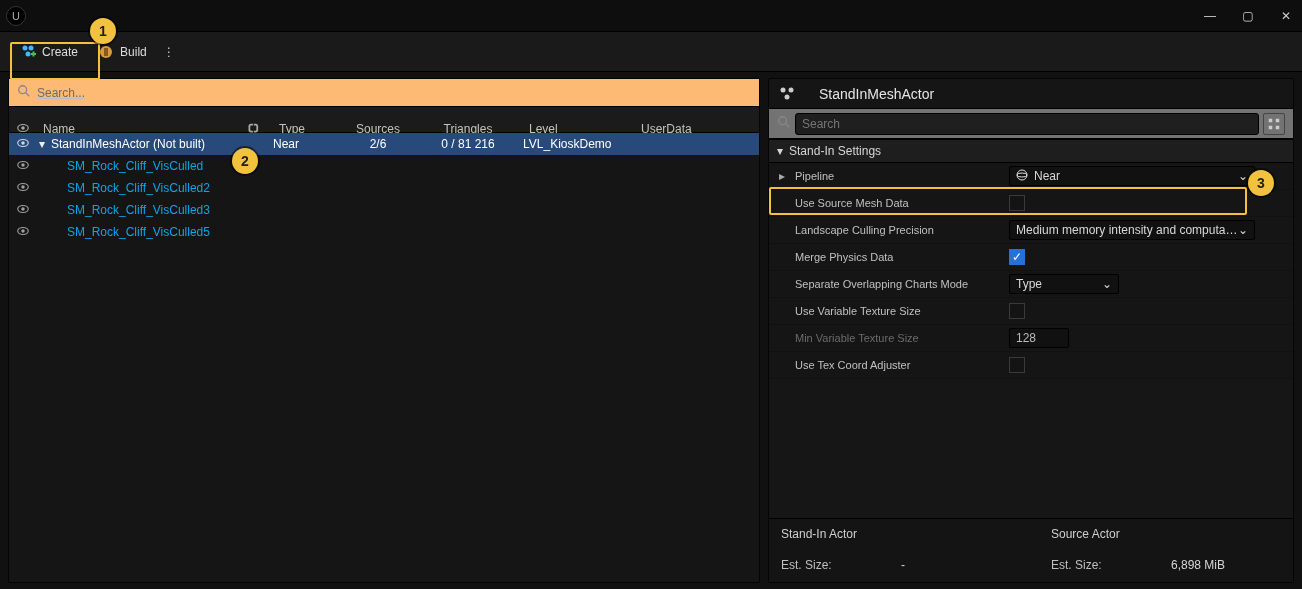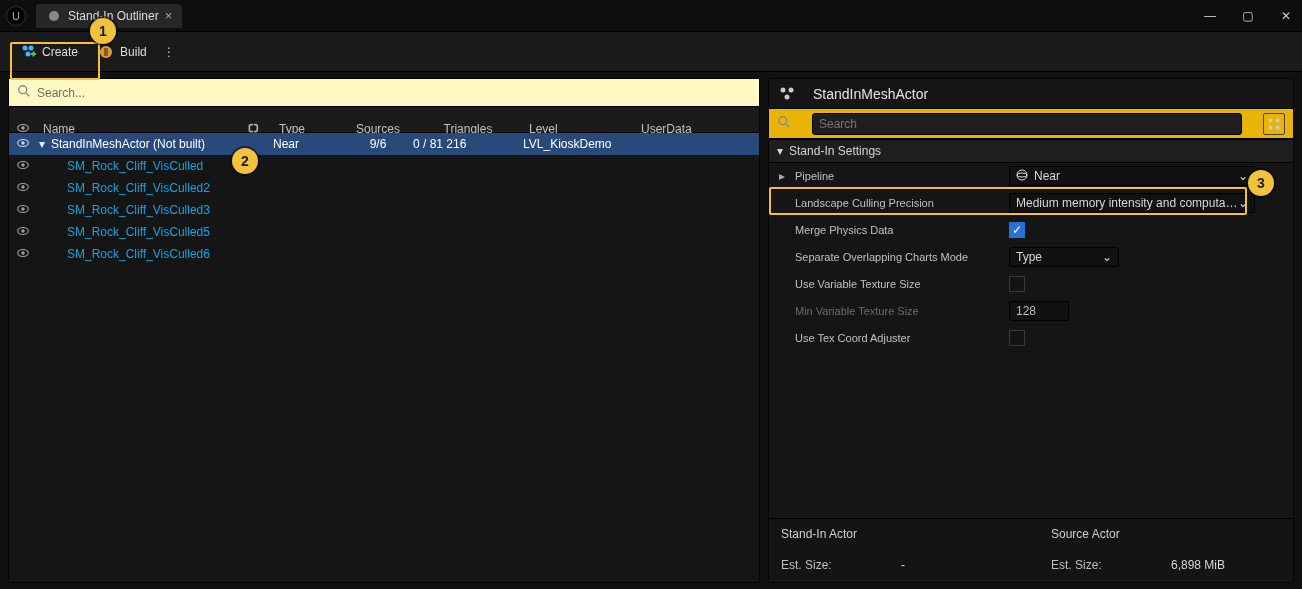--- a/index.html
+++ b/index.html
@@ -51,21 +51,21 @@
 .create-icon svg { width:16px; height:16px; }
 .build-icon svg { width:16px; height:16px; }
 .ellipsis { color:#ccc; padding:0 6px; letter-spacing:1px; }
 .main { flex:1; display:flex; min-height:0; }
 .outliner {
   width: 752px; background:#151515; border:1px solid #050505; margin:6px 4px 6px 8px;
   display:flex; flex-direction:column; min-height:0; border-radius:2px;
 }
 .searchbar {
   height:28px; display:flex; align-items:center; padding:0 8px;
-  background:#fef9c3; border-bottom:1px solid #000;
+  background:#fdba74; border-bottom:1px solid #000;text-decoration:underline;
 }
 .searchbar svg { width:14px; height:14px; fill:#888; }
 .search-ph { color:#6d6d6d; margin-left:6px; }
 .col-headers {
   display:flex; align-items:center; height:26px; background:#1b1b1b;
   color:#c2c2c2; font-size:12px; border-bottom:1px solid #000;
 }
 .col { padding:0 6px;margin-top:19px; }
 .col-eye { width:28px; text-align:center; }
 .col-name { width:202px; }
@@ -78,36 +78,36 @@
 .rows { flex:1; overflow:auto; }
 .row {
   display:flex; align-items:center; height:22px; color:#0ea5e9;
 }
 .row.selected { background:#284a7a; color:#fff; }
 .eye { width:28px; text-align:center; color:#9f9f9f; }
 .row .cell-name { width:202px; display:flex; align-items:center; gap:4px; white-space:nowrap; }
 .row .cell-link { width:34px; }
 .row .cell-type { width:70px; }
 .row .cell-src { width:70px; text-align:center; }
-.row .cell-tri { width:110px; }
+.row .cell-tri { width:110px; text-align:center; }
 .row .cell-level { width:112px; }
 .chev { width:10px; text-align:center; color:#eee; }
 .indent1 { padding-left:30px; }
 
 .details {
   flex:1; background:#151515; border:1px solid #050505; margin:6px 8px 6px 4px;
   display:flex; flex-direction:column; min-height:0; border-radius:2px;
 }
 .det-header {
-  height:30px; display:flex; align-items:center; gap:18px; padding:0 10px;
+  height:30px; display:flex; align-items:center; gap:24px; padding:0 10px;
   color:#e5e5e5; font-size:14px; border-bottom:1px solid #000;
 }
 .det-search {
   height:30px; display:flex; align-items:center; padding:0 8px;
-  background:#eab308; border-bottom:1px solid #000; gap:21px;
+  background:#737373; border-bottom:1px solid #000; gap:4px;
 }
 .det-search input {
   background:#1f1f1f; border:1px solid #000; color:#aaa; height:22px; flex:1;
   padding:0 6px; border-radius:3px; font-size:12px;
 }
 .matrix-btn {
   width:22px; height:22px; border:1px solid #444; display:flex; align-items:center; justify-content:center;
   border-radius:2px;
 }
 .section-hdr {
@@ -156,29 +156,20 @@
 .hi-box { position:absolute; border:2px solid #f2c23e; border-radius:2px; z-index:40; pointer-events:none; }
 
 </style>
 </head>
 <body>
 
 <div class="window">
 
   <div class="titlebar">
     <div class="ue-logo">U</div>
-    <div class="tab">
-      <span class="icon">
-        <svg viewBox="0 0 16 16">
-            <circle cx="8" cy="8" r="5" fill="#888"></circle>
-          </svg>
-      </span>
-      <span class="tab-title">Stand-In Outliner</span>
-      <span class="tab-close">×</span>
-    </div>
     <div class="win-ctrls">
       <span class="win-ctrl">—</span>
       <span class="win-ctrl">▢</span>
       <span class="win-ctrl">✕</span>
     </div>
   </div>
 
   <div class="toolbar" style="position:relative;">
     <div class="tool-btn" style="position:relative;">
       <span class="icon create-icon">
@@ -244,21 +235,21 @@
                 <ellipse cx="8" cy="8" rx="6" ry="4" fill="none" stroke="#cfd9e6" stroke-width="1.3"></ellipse>
                 <circle cx="8" cy="8" r="2" fill="#cfd9e6"></circle>
               </svg>
           </span>
           <span class="cell-name">
             <span class="chev">▾</span>
             <span>StandInMeshActor (Not built)</span>
           </span>
           <span class="cell-link"></span>
           <span class="cell-type">Near</span>
-          <span class="cell-src">9/6</span>
+          <span class="cell-src">2/6</span>
           <span class="cell-tri">0 / 81 216</span>
           <span class="cell-level">LVL_KioskDemo</span>
         </div>
 
         <div class="row">
           <span class="eye"><svg width="14" height="14" viewBox="0 0 16 16">
                 <ellipse cx="8" cy="8" rx="6" ry="4" fill="none" stroke="#9f9f9f" stroke-width="1.3"></ellipse>
                 <circle cx="8" cy="8" r="2" fill="#9f9f9f"></circle>
               </svg></span>
           <span class="cell-name indent1">SM_Rock_Cliff_VisCulled</span>
@@ -276,27 +267,20 @@
                 <circle cx="8" cy="8" r="2" fill="#9f9f9f"></circle>
               </svg></span>
           <span class="cell-name indent1">SM_Rock_Cliff_VisCulled3</span>
         </div>
         <div class="row">
           <span class="eye"><svg width="14" height="14" viewBox="0 0 16 16">
                 <ellipse cx="8" cy="8" rx="6" ry="4" fill="none" stroke="#9f9f9f" stroke-width="1.3"></ellipse>
                 <circle cx="8" cy="8" r="2" fill="#9f9f9f"></circle>
               </svg></span>
           <span class="cell-name indent1">SM_Rock_Cliff_VisCulled5</span>
-        </div>
-        <div class="row">
-          <span class="eye"><svg width="14" height="14" viewBox="0 0 16 16">
-                <ellipse cx="8" cy="8" rx="6" ry="4" fill="none" stroke="#9f9f9f" stroke-width="1.3"></ellipse>
-                <circle cx="8" cy="8" r="2" fill="#9f9f9f"></circle>
-              </svg></span>
-          <span class="cell-name indent1">SM_Rock_Cliff_VisCulled6</span>
         </div>
       </div>
     </div>
 
     <div class="details">
       <div class="det-header">
         <span class="icon">
           <svg width="16" height="16" viewBox="0 0 16 16">
               <circle cx="4" cy="4" r="2.5" fill="#ccc"></circle>
               <circle cx="12" cy="4" r="2.5" fill="#ccc"></circle>
@@ -339,20 +323,27 @@
                     <circle cx="6" cy="6" r="5" fill="none" stroke="#ddd" stroke-width="1"></circle>
                     <ellipse cx="6" cy="6" rx="5" ry="2" fill="none" stroke="#ddd" stroke-width="1"></ellipse>
                   </svg></span>
               <span>Near</span>
             </span>
             <span>⌄</span>
           </div>
         </div>
       </div>
 
+      <div class="prop-row">
+        <span style="width:10px;"></span>
+        <span class="prop-label">Use Source Mesh Data</span>
+        <div class="prop-ctrl">
+            <span class="chk"></span>
+          </div>
+      </div>
 
       <div class="prop-row">
         <span style="width:10px;"></span>
         <span class="prop-label">Landscape Culling Precision</span>
         <div class="prop-ctrl">
           <div class="dropdown">
             <span style="overflow:hidden;text-overflow:ellipsis;white-space:nowrap;">Medium memory intensity and computation tim</span>
             <span>⌄</span>
           </div>
         </div>

